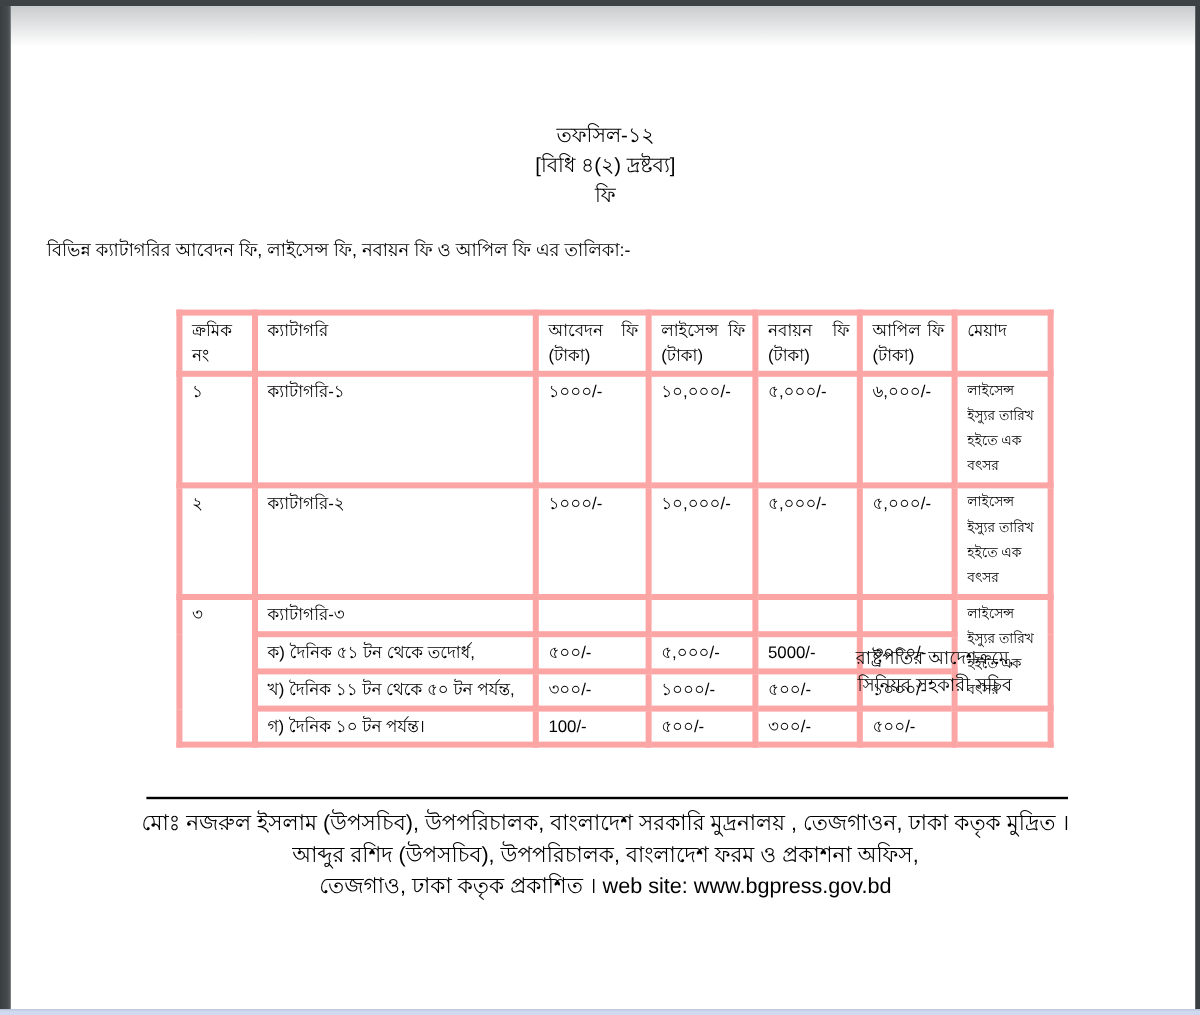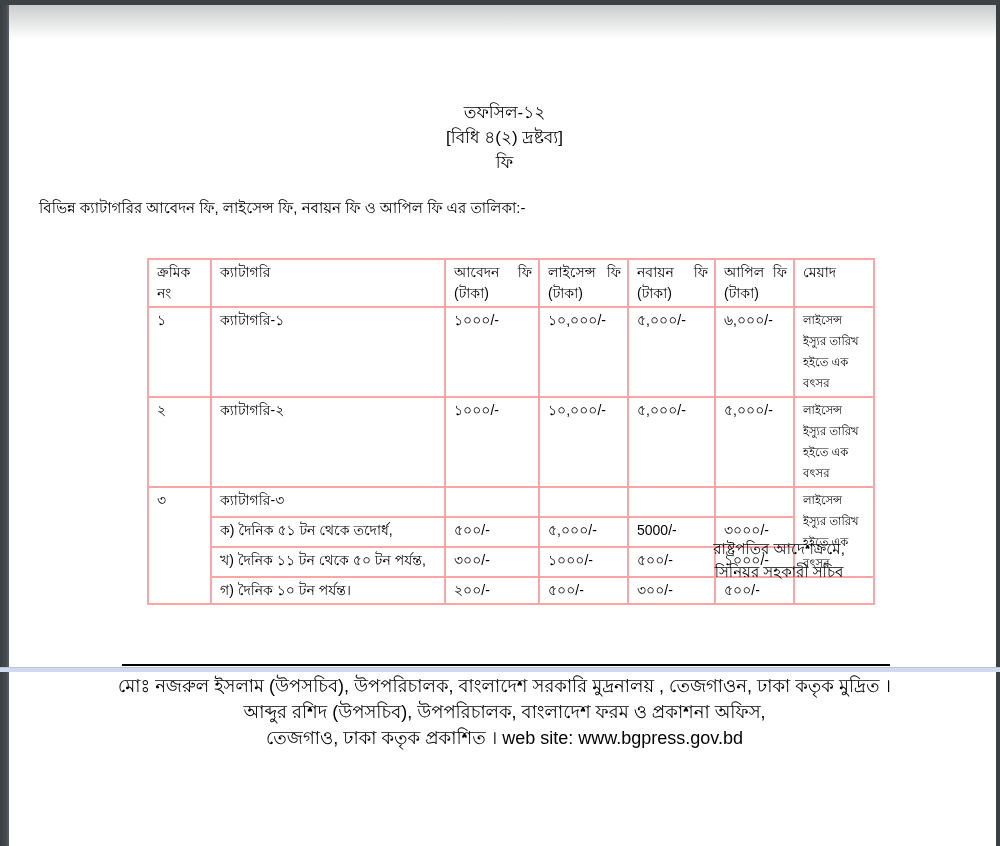--- a/index.html
+++ b/index.html
@@ -8,21 +8,21 @@
     width: 1000px;
     height: 846px;
     background: #ffffff;
     font-family: "Liberation Sans", "DejaVu Sans", sans-serif;
     color: #000000;
     overflow: hidden;
   }
   .viewer {
     position: relative;
     width: 1000px;
-    height: 672px;
+    height: 846px;
     background: #ffffff;
   }
   
   .frame-left {
     position: absolute; left: 0; top: 0; width: 9px; height: 846px;
     background: linear-gradient(90deg, #383d40 0%, #454b4e 70%, #5a6063 100%);
     z-index: 2;
   }
   .frame-top {
     position: absolute; left: 0; top: 0; width: 1000px; height: 5px;
@@ -65,21 +65,21 @@
   }
   
   table.fee {
     position: absolute; left: 138px; top: 253px;
     border-collapse: collapse;
     table-layout: fixed;
     width: 726px;
     font-size: 14px;
   }
   table.fee td, table.fee th {
-    border: 2px solid #fca5a5;
+    border: 5px solid #fca5a5;
     vertical-align: top;
     text-align: left;
     font-weight: normal;
     padding: 2px 6px 2px 8px;
     line-height: 21px;
     overflow: hidden;
   }
   tr.h46 { height: 46px; }
   tr.h47 { height: 47px; }
   tr.h27 { height: 27px; }
@@ -204,21 +204,21 @@
         <tr class="h24">
           <td>খ) দৈনিক ১১ টন থেকে ৫০ টন পর্যন্ত,</td>
           <td>৩০০/-</td>
           <td>১০০০/-</td>
           <td>৫০০/-</td>
           <td>১০০০/-</td>
         </tr>
 
         <tr class="h24">
           <td>গ) দৈনিক ১০ টন পর্যন্ত।</td>
-          <td>২০০/-</td>
+          <td>100/-</td>
           <td>৫০০/-</td>
           <td>৩০০/-</td>
           <td>৫০০/-</td>
           <td class="duration"></td>
         </tr>
       </tbody>
     </table>
 
     <div class="signature">
       <div>রাষ্ট্রপতির আদেশক্রমে,</div>

